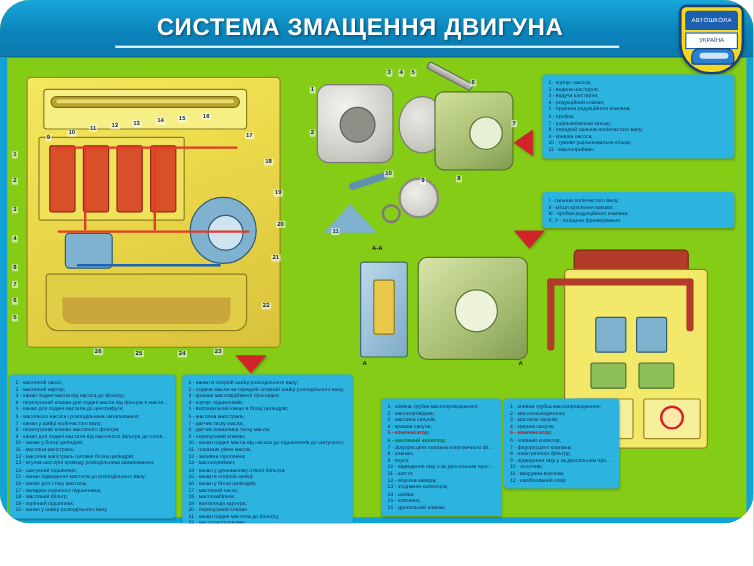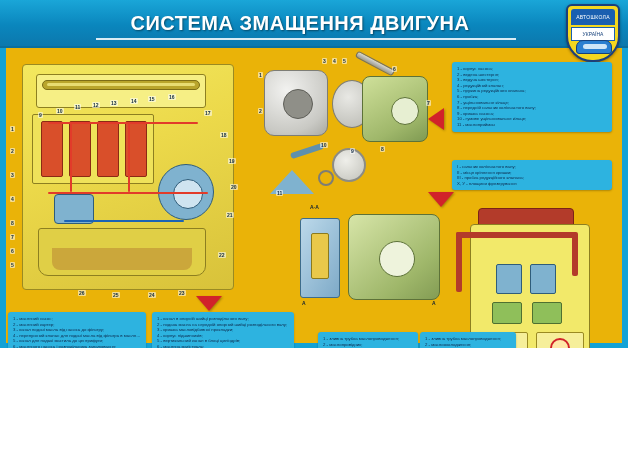--- a/index.html
+++ b/index.html
@@ -5,23 +5,24 @@
   * { box-sizing: border-box; }
   html, body { margin: 0; padding: 0; }
   body {
     width: 628px; height: 472px;
     font-family: "Liberation Sans", sans-serif;
     background: #ffffff;
     overflow: hidden;
   }
   #poster {
     position: relative;
-    width: 628px; height: 348px;
-    background: #eab308;
+    width: 628px; height: 436px;
+    background: #84cc16;
     overflow: hidden;
+    border-radius: 25px;
   }
   
   .header {
     position: absolute; left: 0; top: 0; width: 628px; height: 48px;
     background: linear-gradient(180deg,#1aa6d8 0%, #0a86bd 55%, #0c78ad 100%);
     border-bottom: 2px solid #0a6f9e;
   }
   .header-title {
     position: absolute; left: 60px; top: 8px; width: 480px;
     text-align: center;

